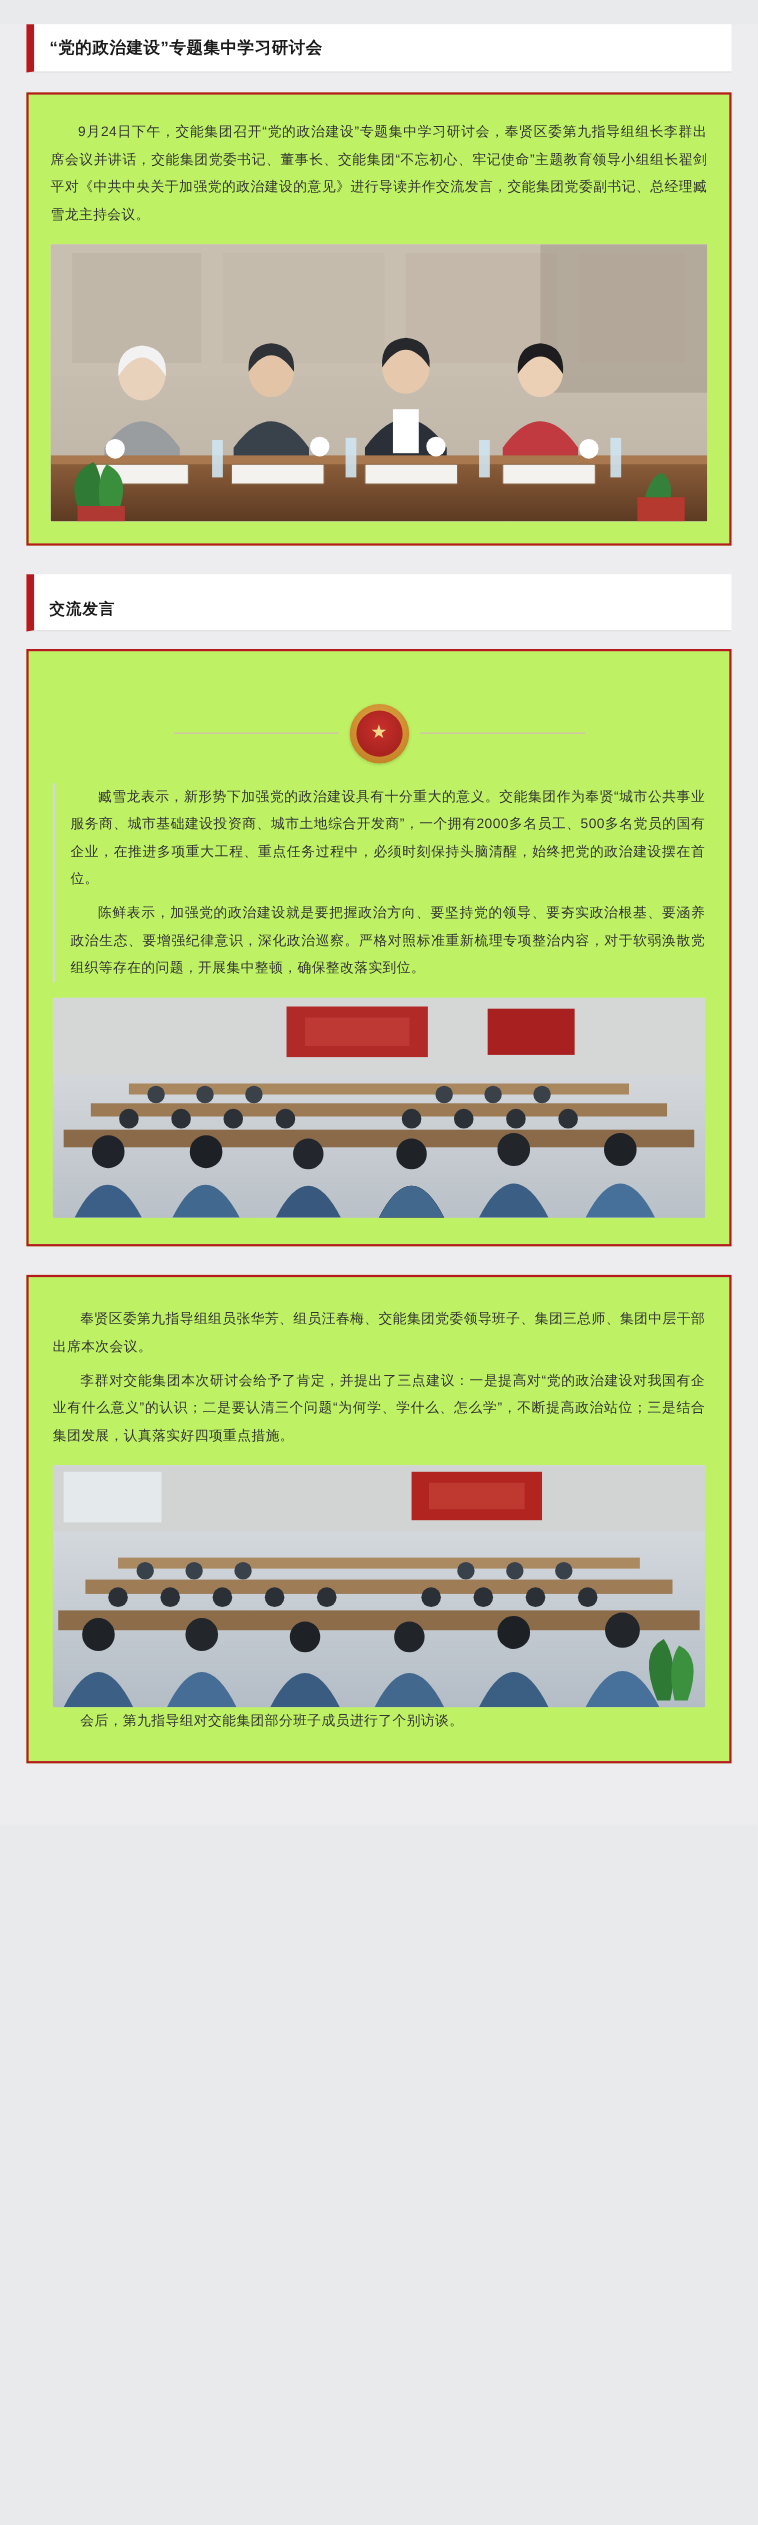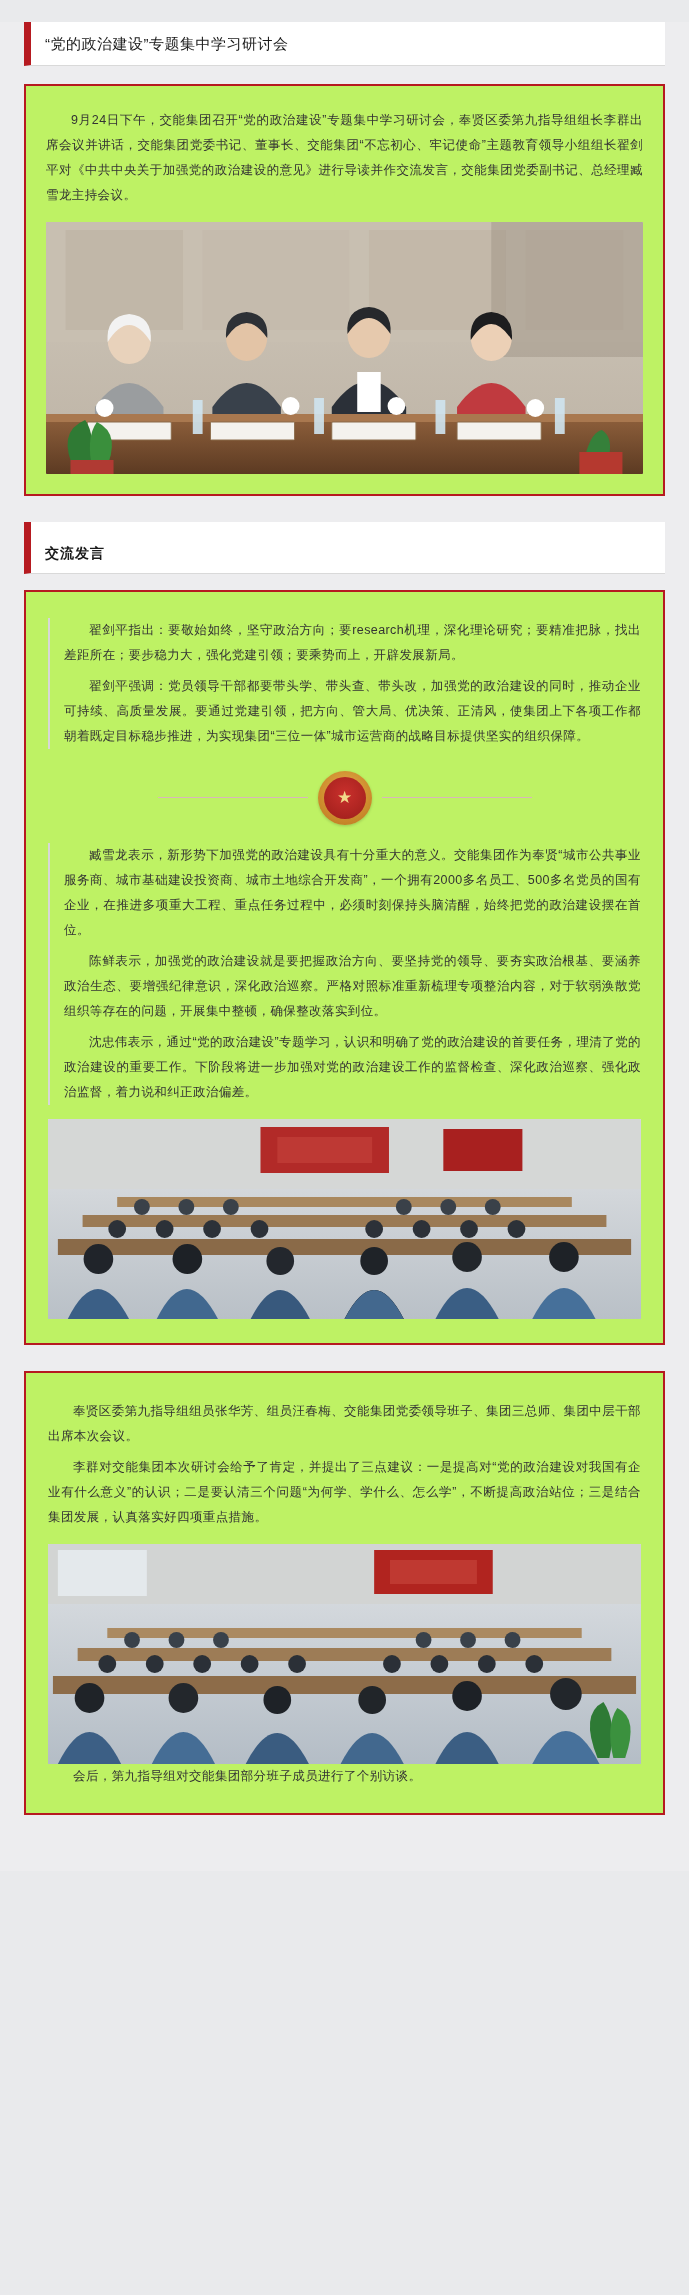--- a/index.html
+++ b/index.html
@@ -25,21 +25,21 @@
   .title-banner {
     margin: 22px 24px 18px 24px;
     background: #ffffff;
     border-left: 7px solid #b61a20;
     border-bottom: 1px solid #d9d9d9;
     padding: 12px 10px 11px 14px;
     box-sizing: border-box;
   }
   .title-banner .t {
     font-size: 15px;
-    font-weight: normal;
+    font-weight: bold;
     color: #1a1a1a;
     letter-spacing: 0.5px;
     line-height: 1.3;
   }
 
   
   .card {
     margin: 0 24px 26px 24px;
     background: #bef264;
     border: 2px solid #b61a20;
@@ -232,39 +232,34 @@
         </svg>
       </div>
     </div>
   </div>
 
   <div class="section-label">
     <div class="t">交流发言</div>
   </div>
 
   <div class="card inner-pad">
-    <div class="inner-block">
-      <p class="para">翟剑平指出：要敬始如终，坚守政治方向；要research机理，深化理论研究；要精准把脉，找出差距所在；要步稳力大，强化党建引领；要乘势而上，开辟发展新局。</p>
-      <p class="para">翟剑平强调：党员领导干部都要带头学、带头查、带头改，加强党的政治建设的同时，推动企业可持续、高质量发展。要通过党建引领，把方向、管大局、优决策、正清风，使集团上下各项工作都朝着既定目标稳步推进，为实现集团“三位一体”城市运营商的战略目标提供坚实的组织保障。</p>
-    </div>
 
     <div class="ornament">
       <div class="orn-line"></div>
       <div class="orn-badge">
         <div class="inner">
           <span class="sym">★</span>
         </div>
       </div>
       <div class="orn-line"></div>
     </div>
 
     <div class="inner-block">
       <p class="para">臧雪龙表示，新形势下加强党的政治建设具有十分重大的意义。交能集团作为奉贤“城市公共事业服务商、城市基础建设投资商、城市土地综合开发商”，一个拥有2000多名员工、500多名党员的国有企业，在推进多项重大工程、重点任务过程中，必须时刻保持头脑清醒，始终把党的政治建设摆在首位。</p>
       <p class="para">陈鲜表示，加强党的政治建设就是要把握政治方向、要坚持党的领导、要夯实政治根基、要涵养政治生态、要增强纪律意识，深化政治巡察。严格对照标准重新梳理专项整治内容，对于软弱涣散党组织等存在的问题，开展集中整顿，确保整改落实到位。</p>
-      <p class="para">沈忠伟表示，通过“党的政治建设”专题学习，认识和明确了党的政治建设的首要任务，理清了党的政治建设的重要工作。下阶段将进一步加强对党的政治建设工作的监督检查、深化政治巡察、强化政治监督，着力说和纠正政治偏差。</p>
     </div>
 
     <div class="photo-wrap">
       <div class="photo photo2">
         <svg class="ph-svg" viewBox="0 0 600 200" preserveAspectRatio="none">
           <defs>
             <linearGradient id="cr1" x1="0" y1="0" x2="0" y2="1">
               <stop offset="0%" stop-color="#e2e4e6"></stop>
               <stop offset="100%" stop-color="#b9c0c7"></stop>
             </linearGradient>

